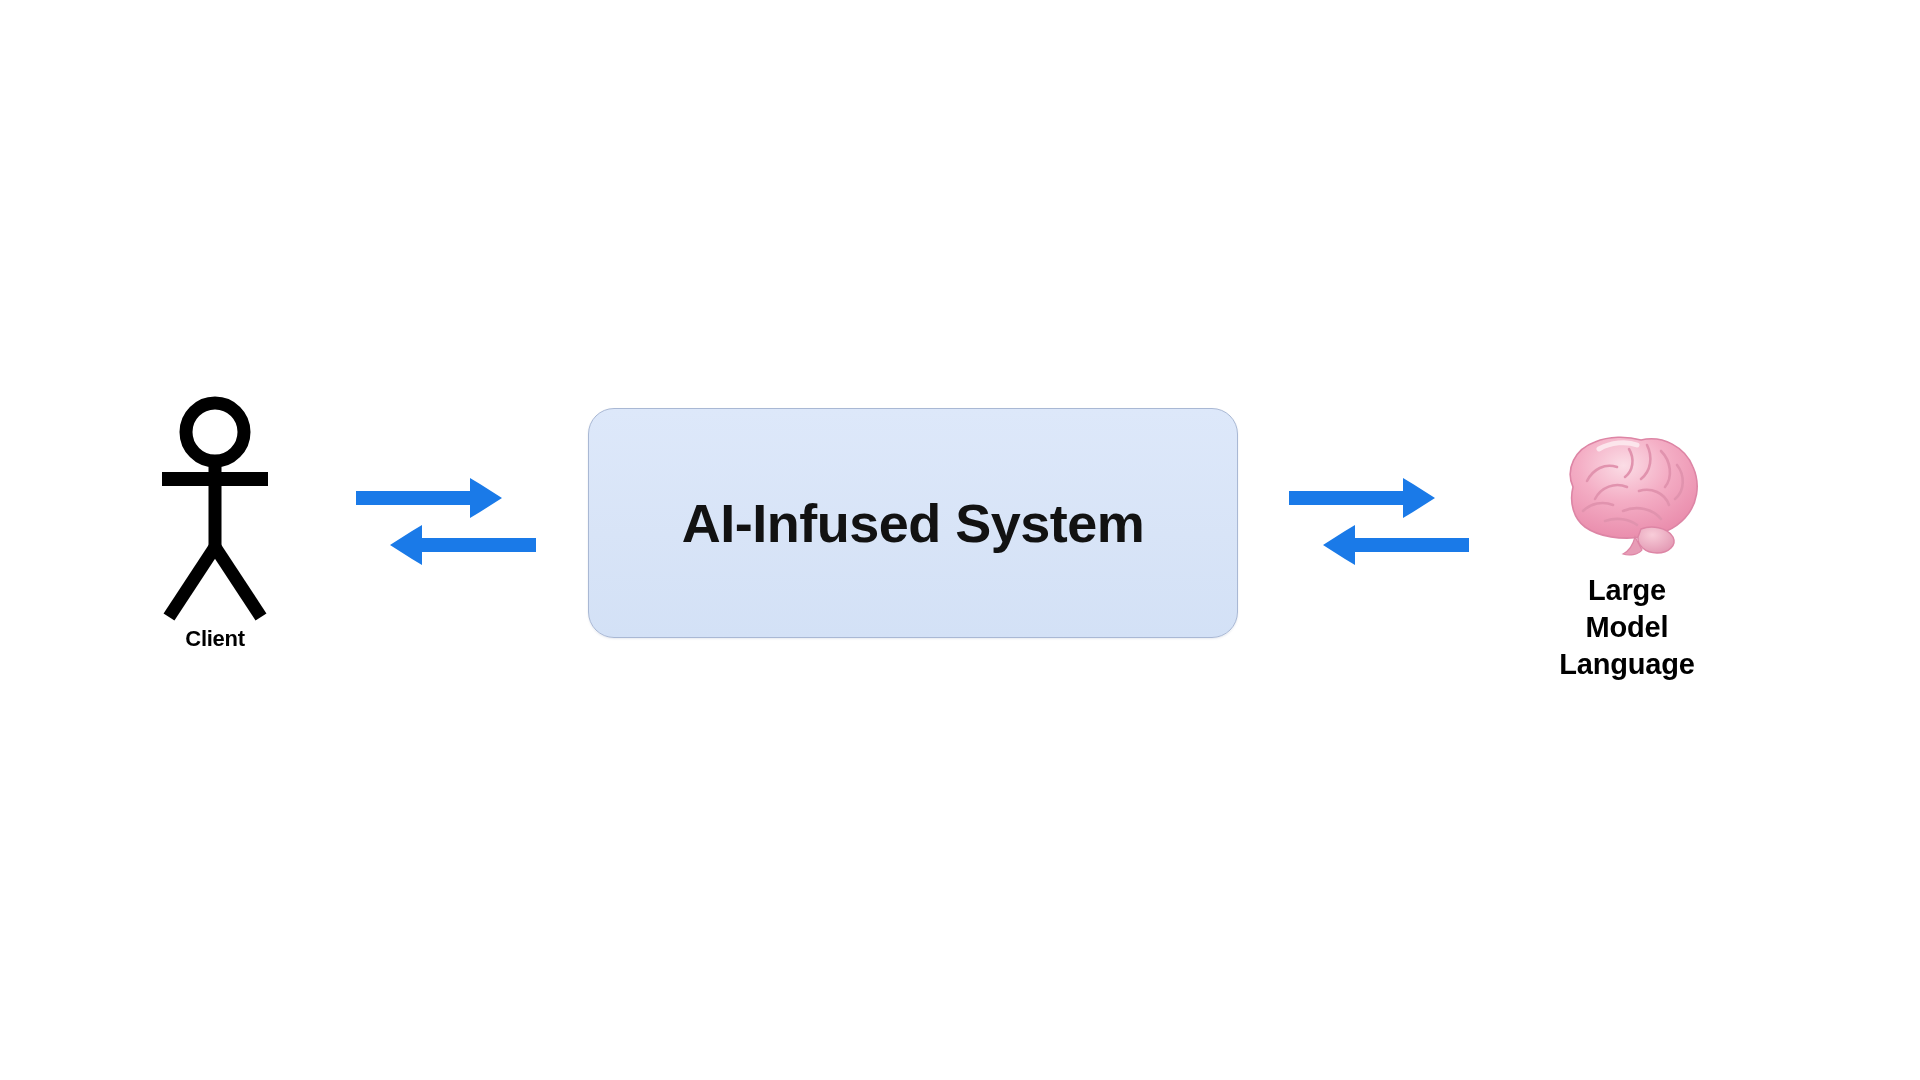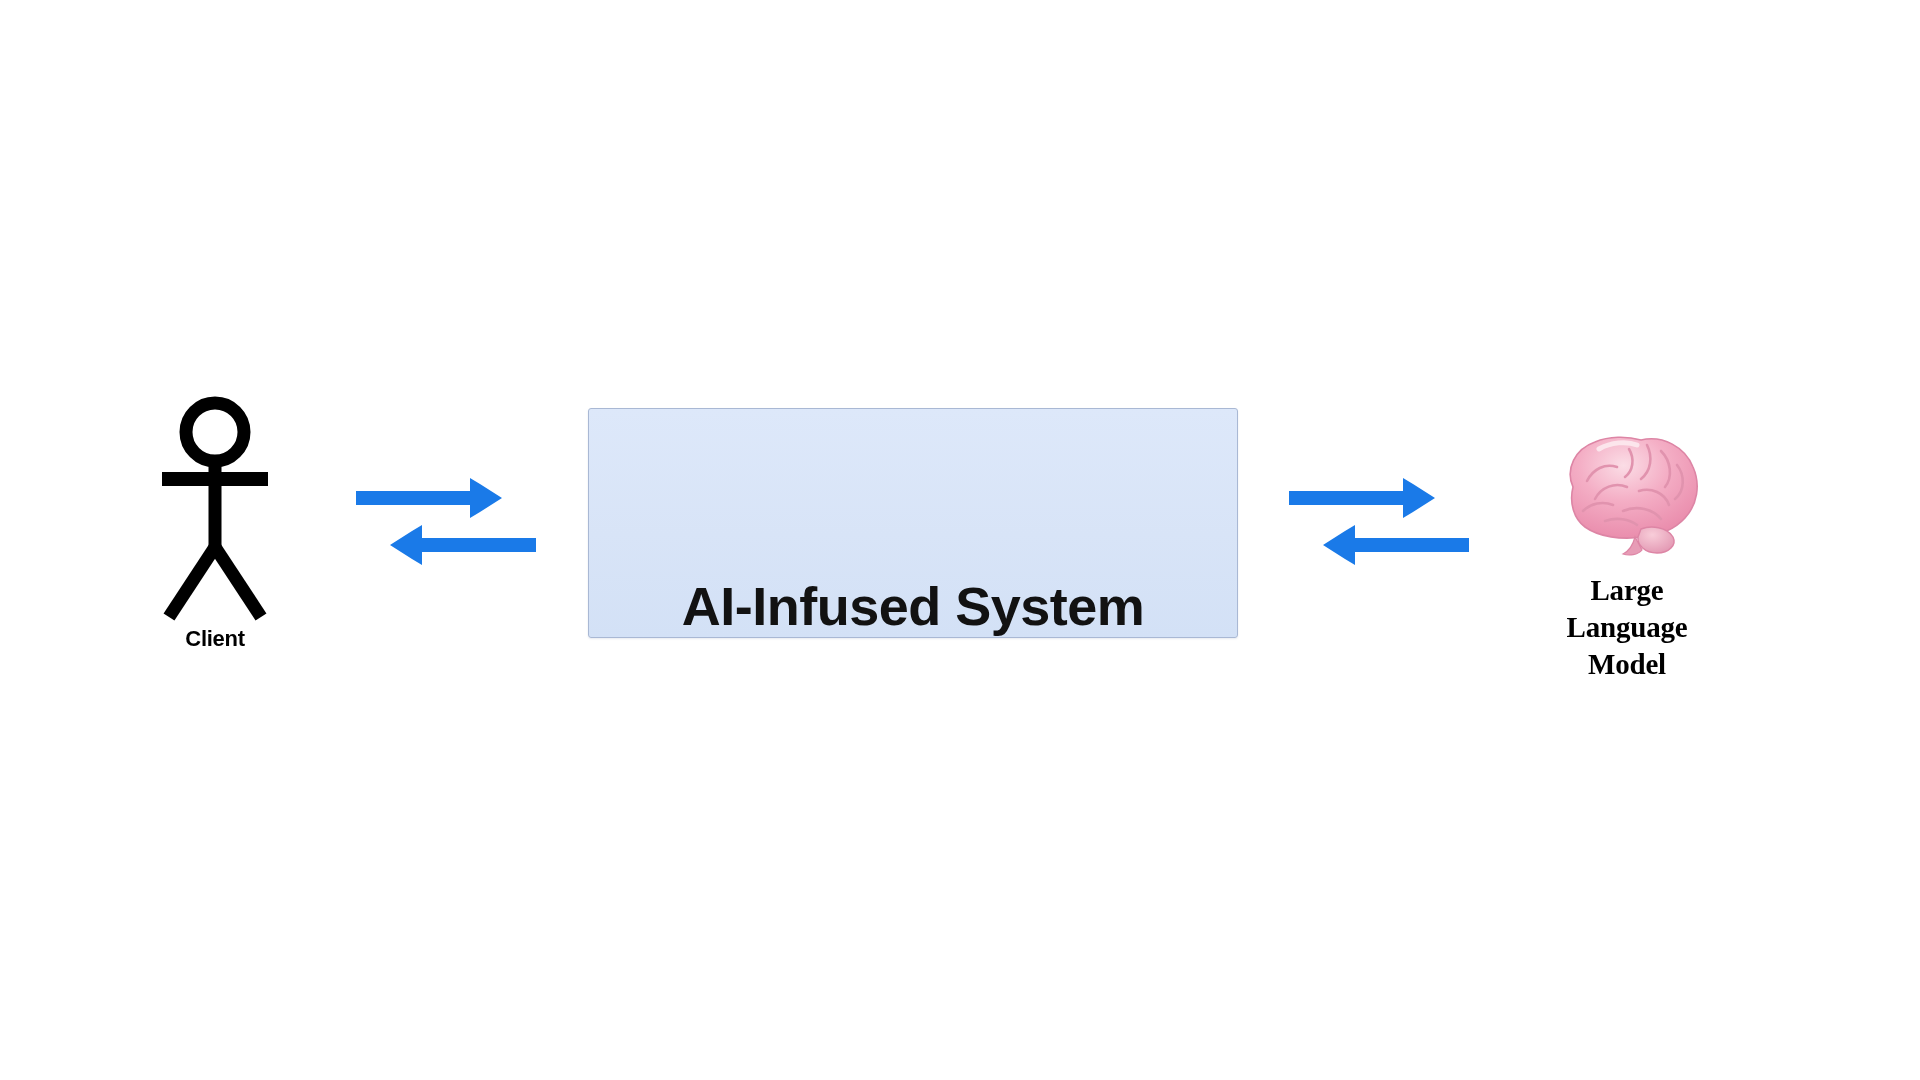--- a/index.html
+++ b/index.html
@@ -56,24 +56,24 @@
 
   
   #ai-system-box {
     position: absolute;
     left: 588px;
     top: 408px;
     width: 650px;
     height: 230px;
     background: linear-gradient(180deg, #dde8fa 0%, #d8e4f7 55%, #d3e1f6 100%);
     border: 1.5px solid #a9b8d4;
-    border-radius: 3px;
+    border-radius: 26px;
     box-sizing: border-box;
     display: flex;
-    align-items: flex-end;
+    align-items: center;
     justify-content: center;
     box-shadow: 0 1px 2px rgba(120,140,170,0.18);
   }
   #ai-system-title {
     font-size: 54px;
     font-weight: bold;
     color: #121212;
     letter-spacing: -0.5px;
     white-space: nowrap;
     text-align: center;
@@ -99,21 +99,20 @@
     overflow: visible;
   }
 
   
   #llm-node {
     position: absolute;
     left: 1512px;
     top: 420px;
     width: 230px;
     height: 280px;
-    font-family: Liberation Serif, serif;
   }
   #llm-brain-icon {
     position: absolute;
     left: 0;
     top: 0;
     width: 230px;
     height: 150px;
     display: flex;
     align-items: center;
     justify-content: center;
@@ -224,18 +223,18 @@
           <path d="M96,66 C108,62 122,68 126,80"></path>
           <path d="M80,86 C94,80 110,84 118,94"></path>
           <path d="M62,96 C74,92 86,94 94,100"></path>
         </g>
 
         <path d="M56,24 C68,17 84,16 94,20" fill="none" stroke="#fdecf1" stroke-width="5" stroke-linecap="round" opacity="0.85"></path>
       </svg>
     </div>
     <div id="llm-label">
       <span class="llm-label-line">Large</span>
+      <span class="llm-label-line">Model</span>
       <span class="llm-label-line">Language</span>
-      <span class="llm-label-line">Model</span>
     </div>
   </div>
 
 </div>
 
 </body></html>

